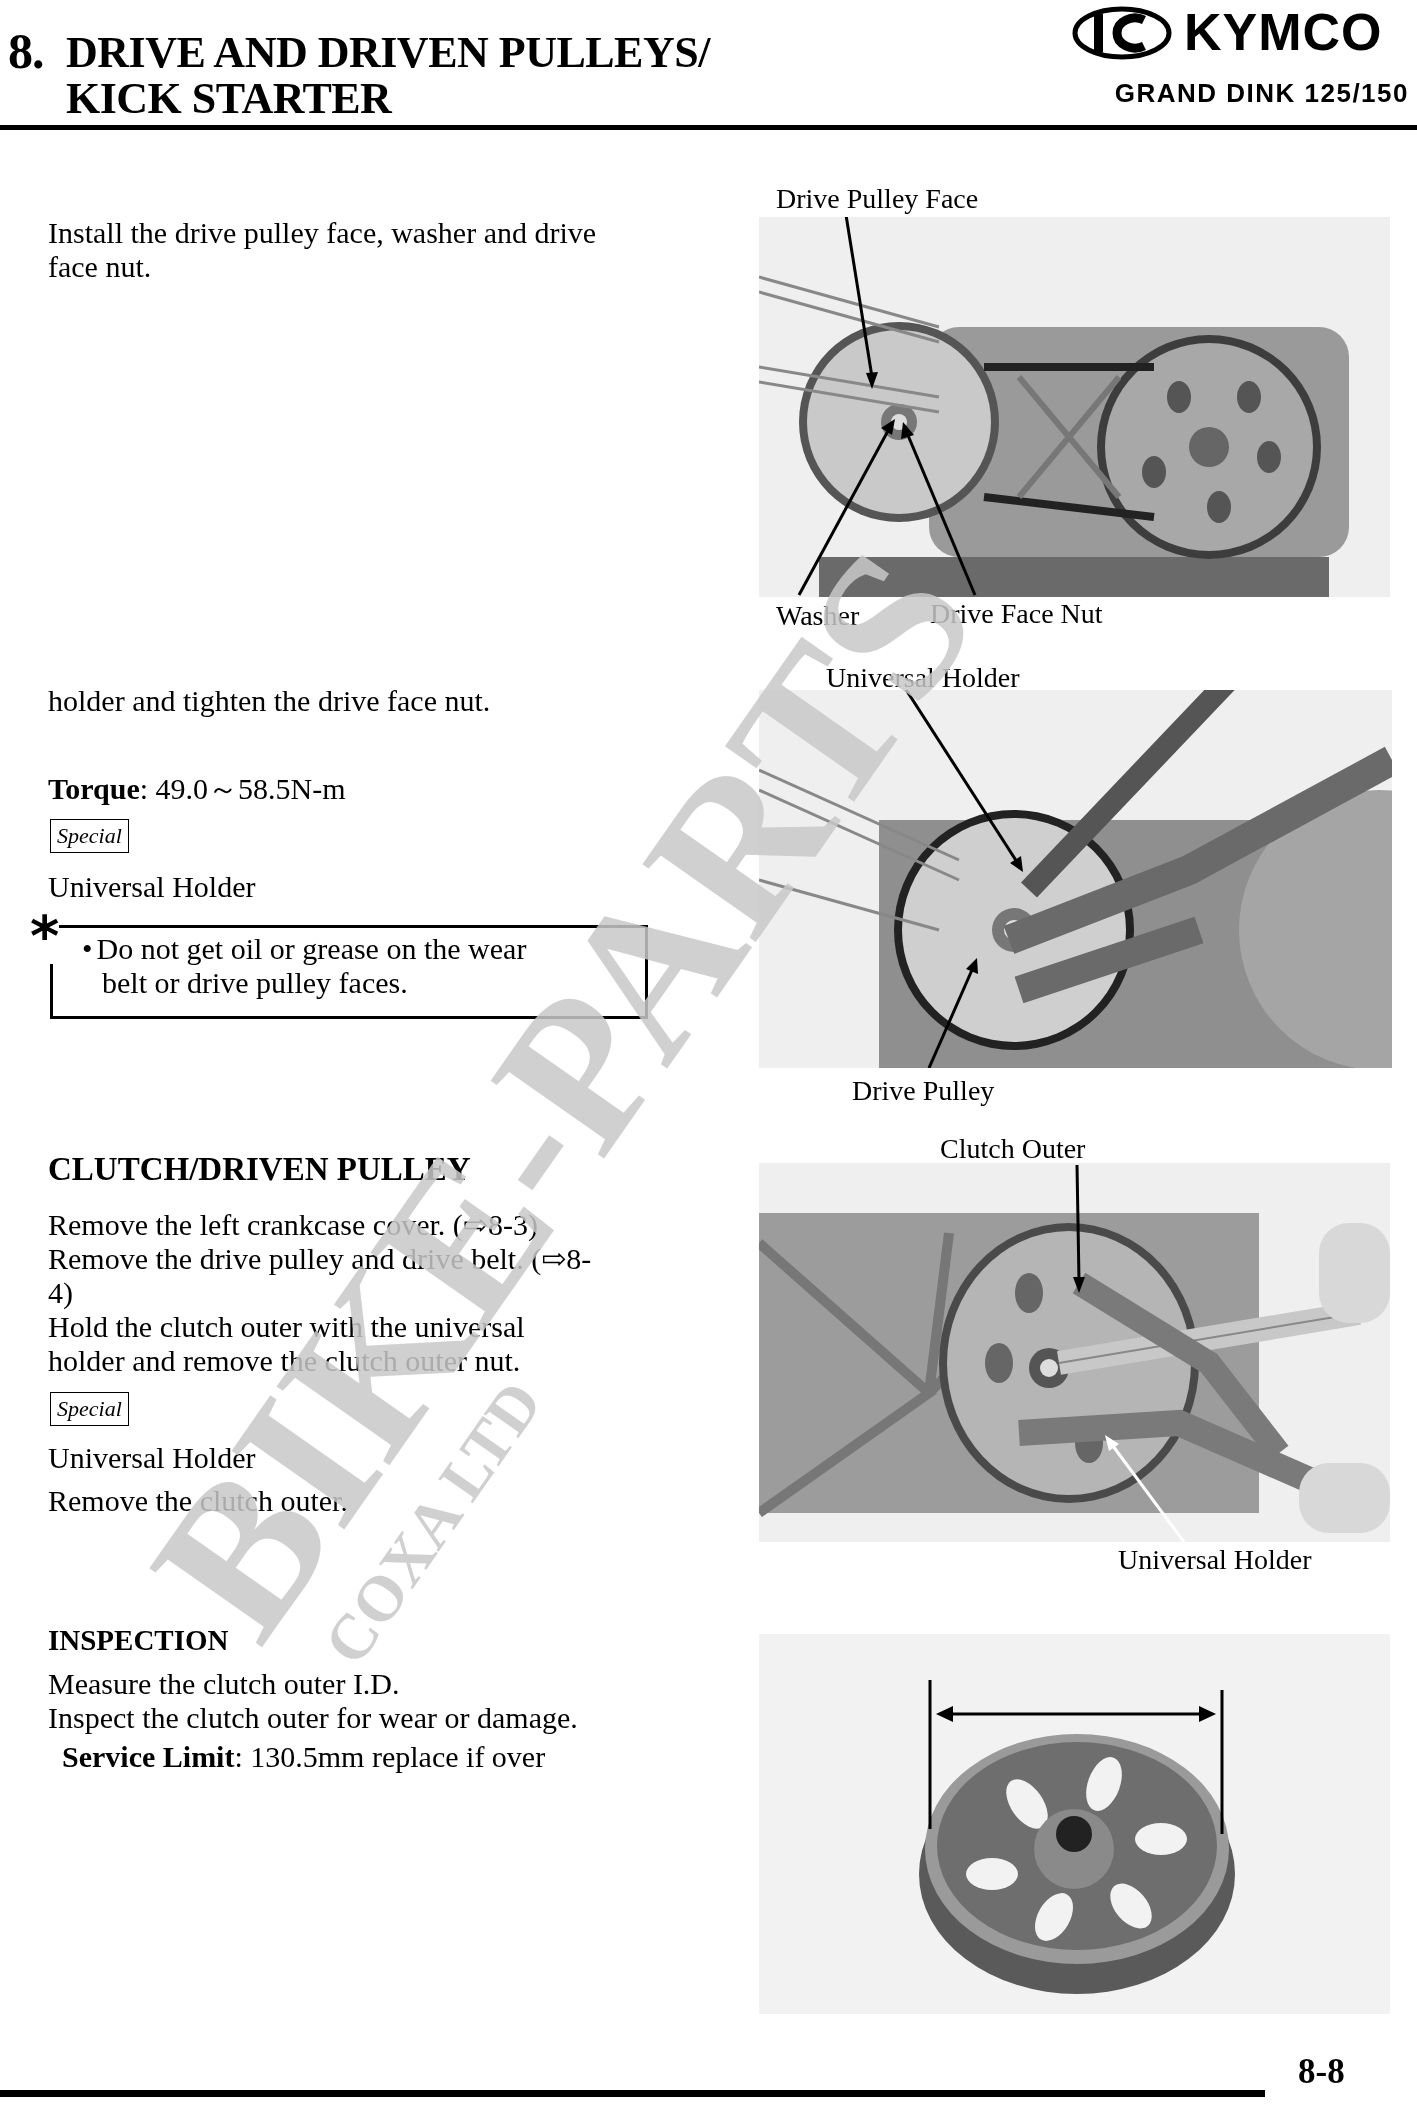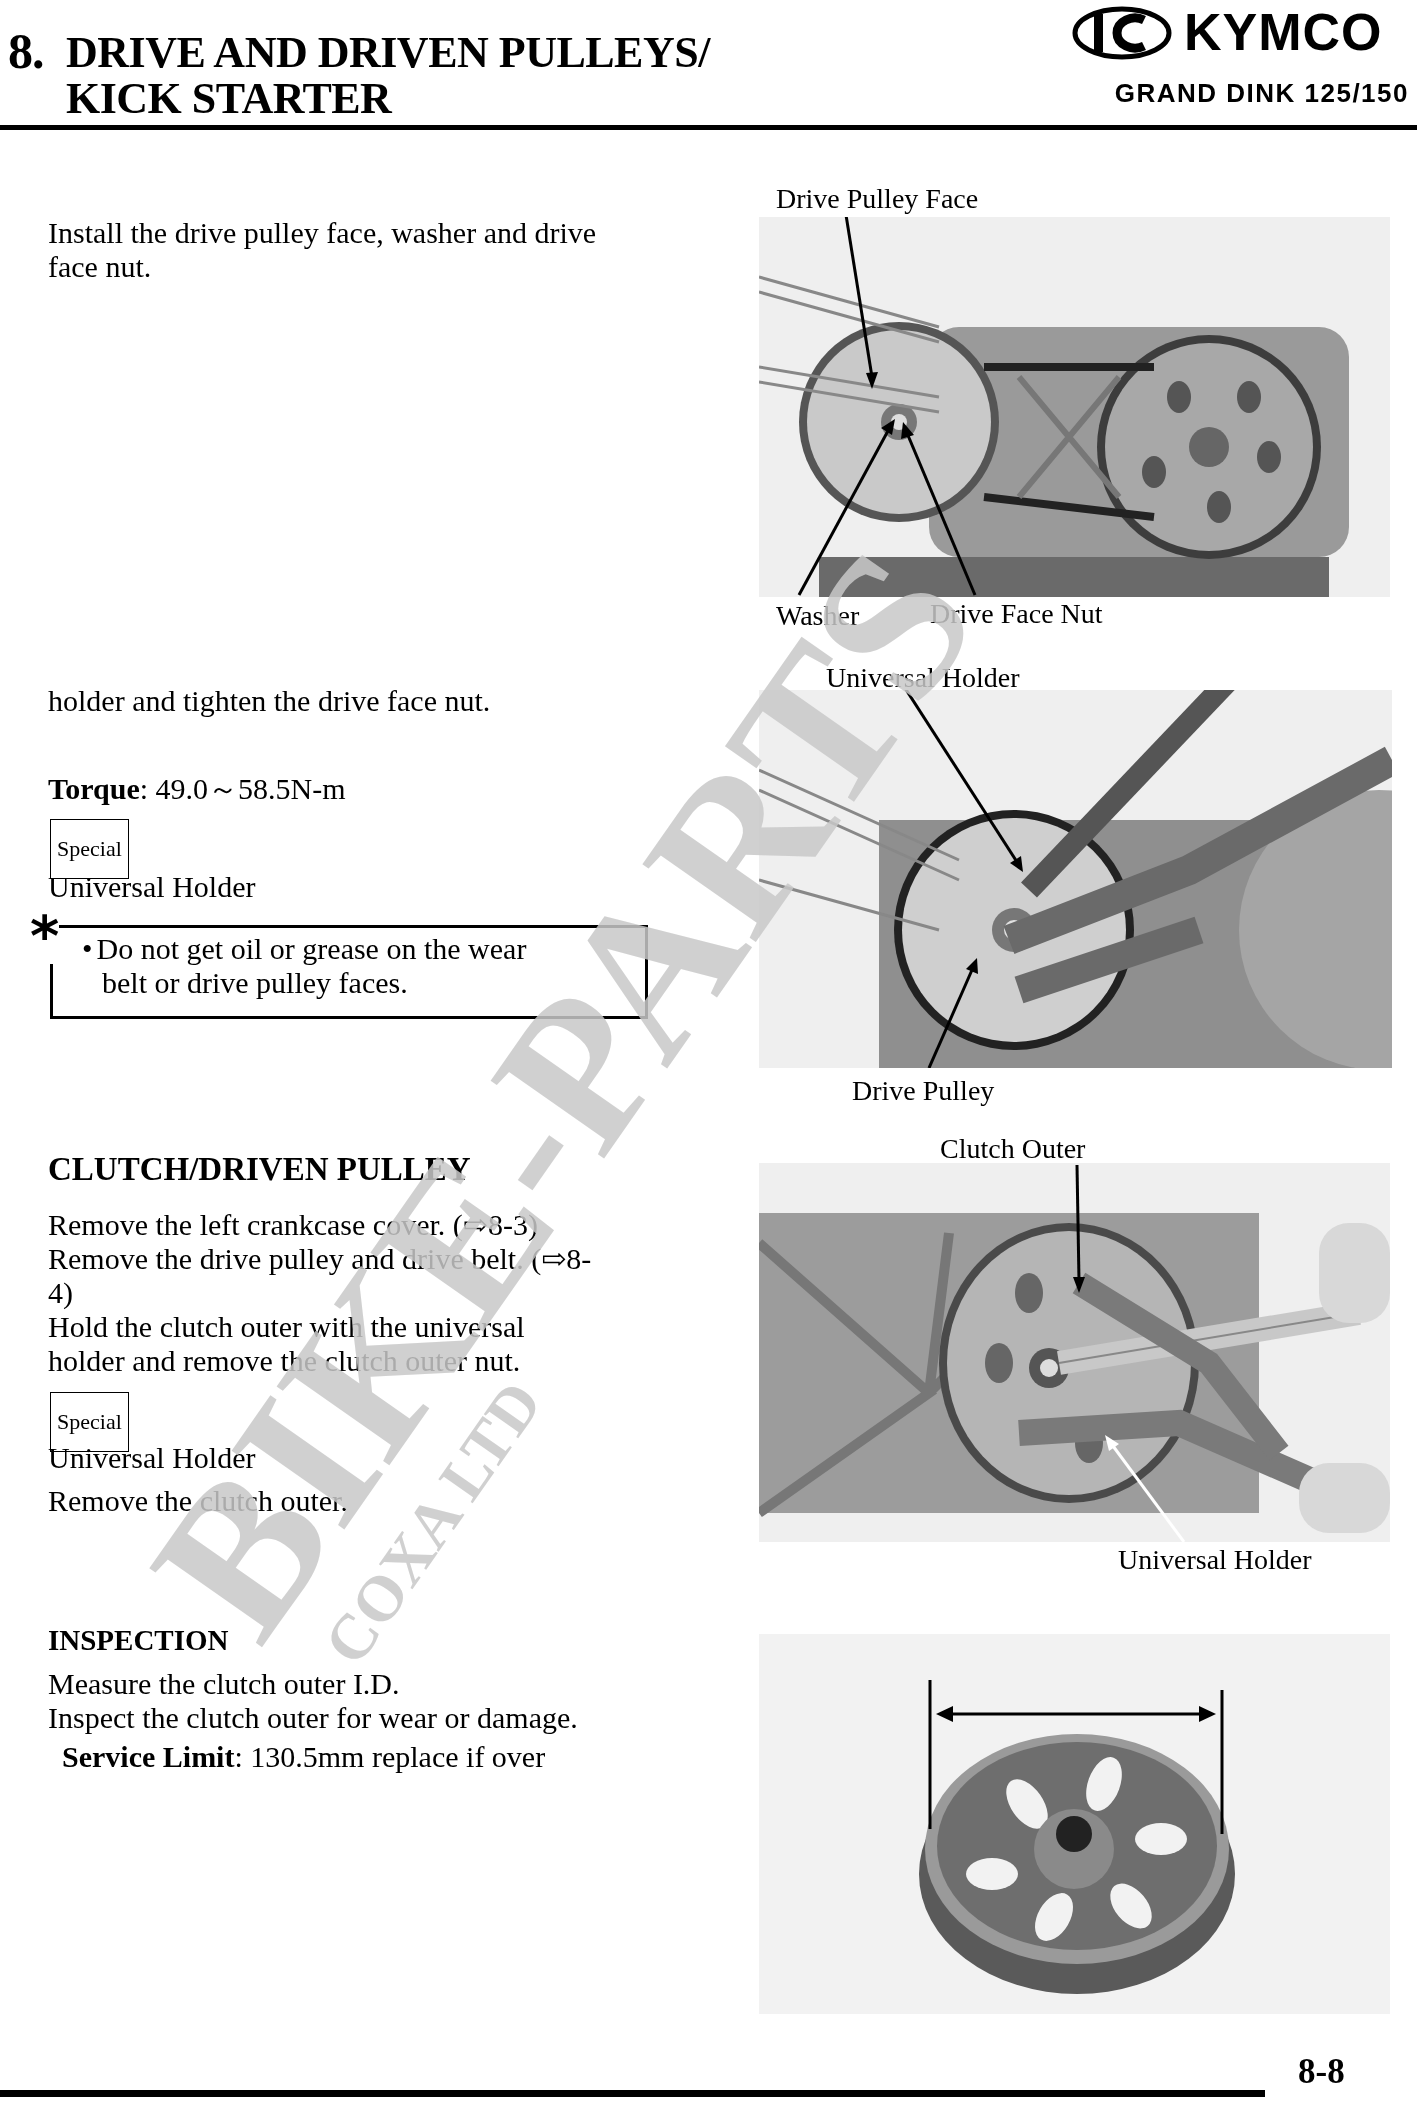--- a/index.html
+++ b/index.html
@@ -10,21 +10,21 @@
   .chap-title { left:66px; top:30px; font-size:44px; font-weight:bold; line-height:46px; letter-spacing:-0.5px; }
   .logo { left:1072px; top:4px; width:340px; height:60px; }
   .logo-mark { position:absolute; left:0; top:2px; width:100px; height:54px; }
   .logo-text { position:absolute; left:112px; top:-2px; font-family:"Liberation Sans", "DejaVu Sans", sans-serif; font-weight:bold; font-size:52px; letter-spacing:1px; }
   .model { right:8px; top:78px; font-family:"Liberation Sans", "DejaVu Sans", sans-serif; font-weight:bold; font-size:26px; letter-spacing:1.5px; }
   .header-rule { left:0; top:125px; width:1417px; height:5px; background:#000; }
   
   .txt { font-size:30px; line-height:34px; }
   .head { font-size:33px; font-weight:bold; }
   .head-sm { font-size:29px; font-weight:bold; }
-  .special { font-size:22px; border:1.5px solid #000; padding:16px 6px; line-height:26px; }
+  .special { font-size:22px; border:1.5px solid #000; padding:3px 6px; line-height:26px;font-style:italic; }
   .note-box { left:50px; top:925px; width:592px; height:88px; border:3px solid #000; }
   .asterisk { left:30px; top:908px; font-size:56px; line-height:56px; font-family:"DejaVu Sans", sans-serif; font-weight:bold; background:#fff; }
   .note-text { left:82px; top:932px; width:560px; font-size:30px; line-height:34px; }
   .bullet { margin-right:4px; }
   b { font-weight:bold; }
   
   .photo { position:absolute; overflow:hidden; background:#ececec; }
   .photo svg { display:block; }
   .lbl { font-size:28px; line-height:30px; white-space:nowrap; }
   

